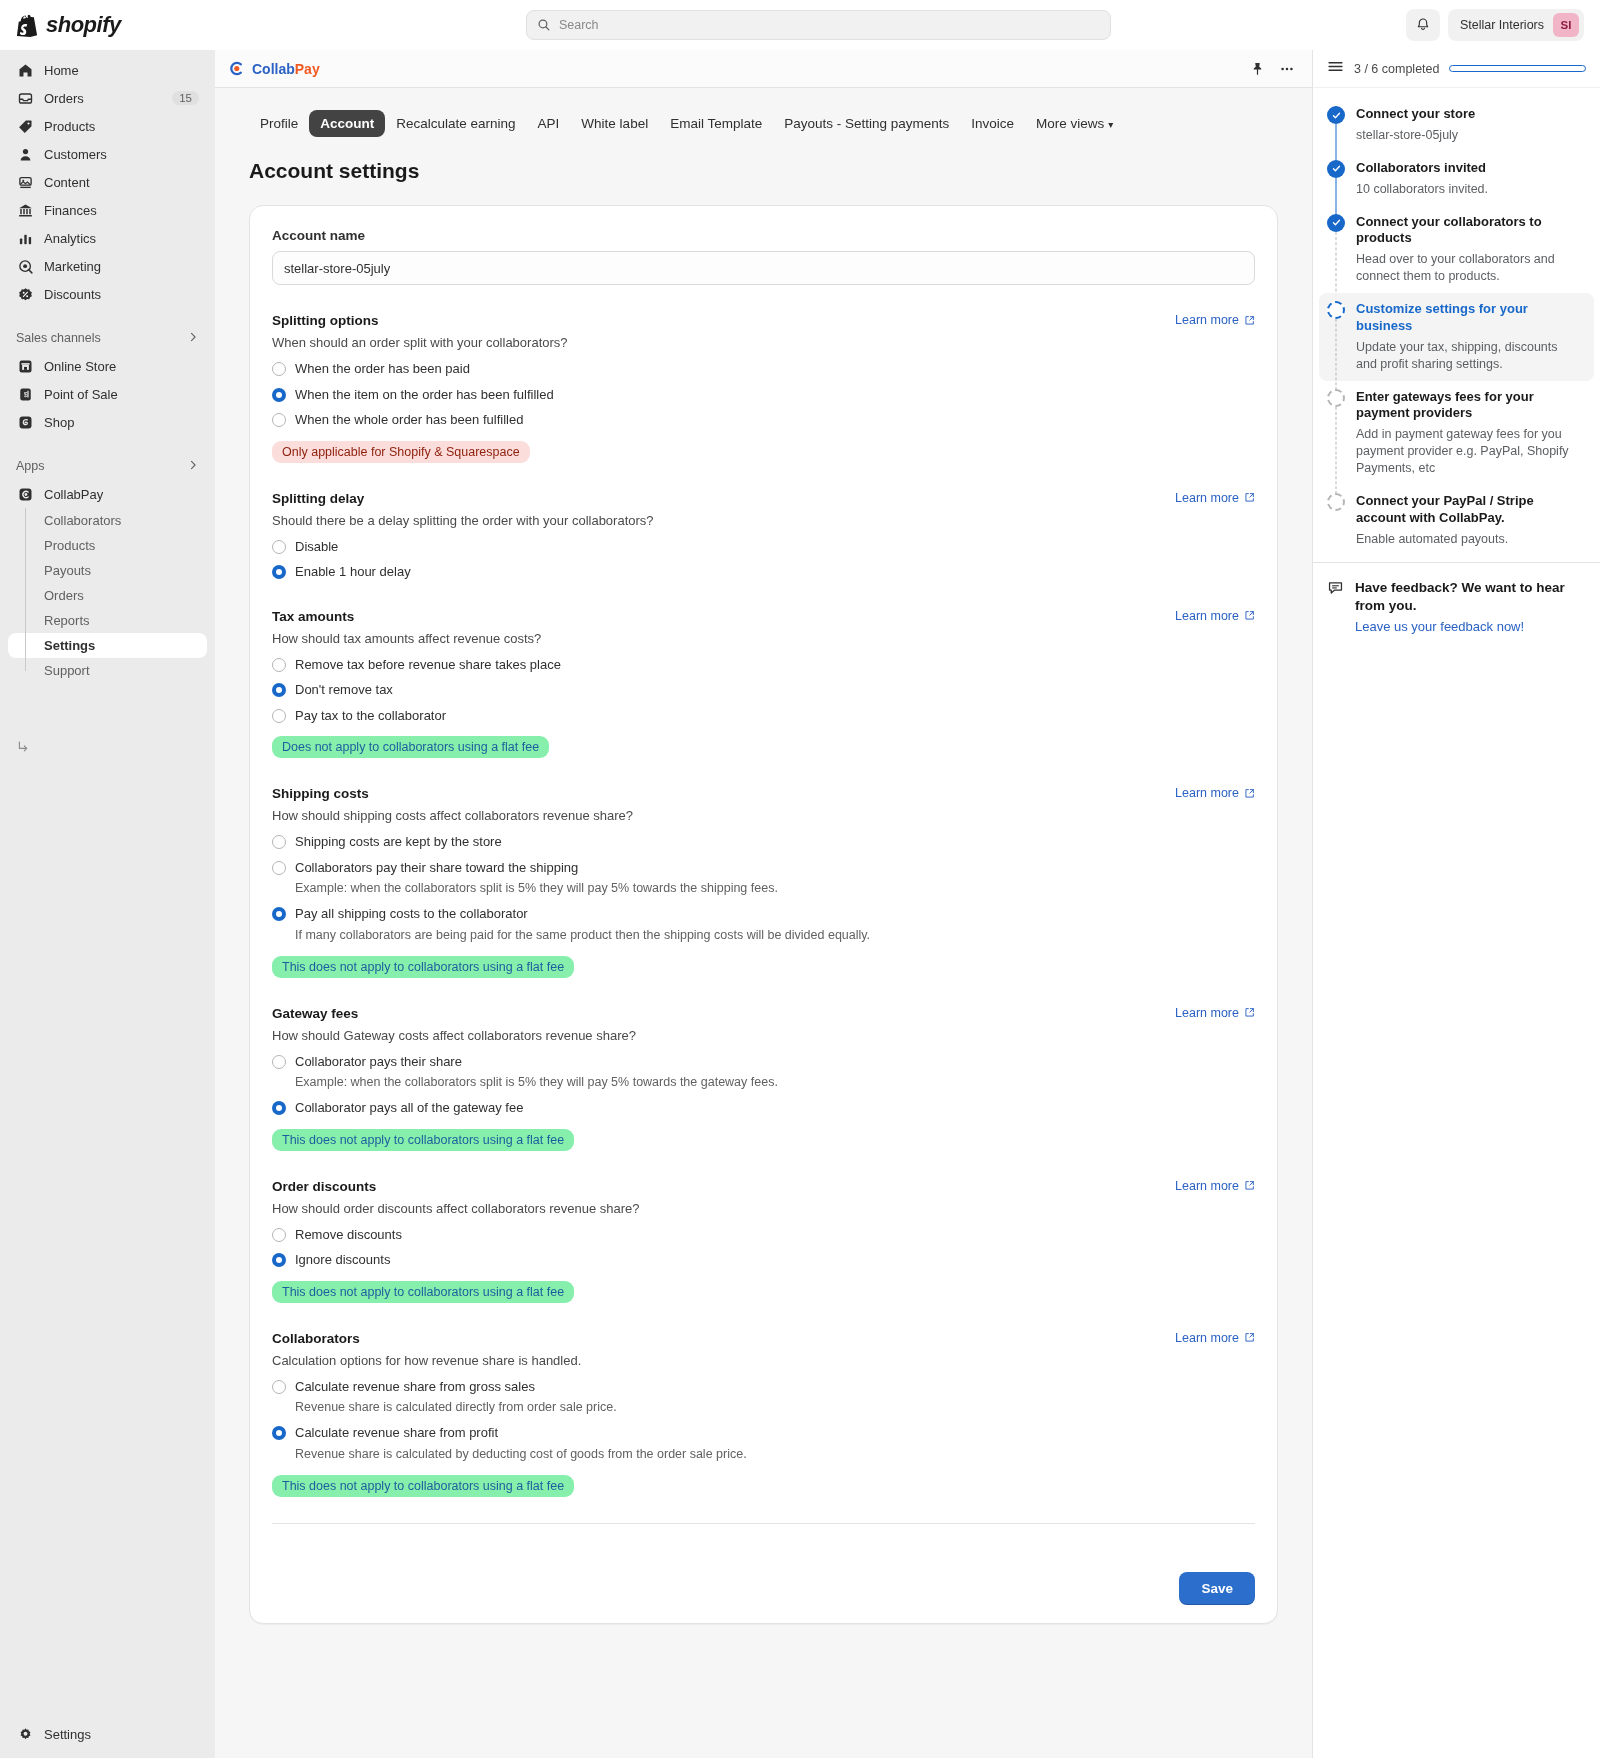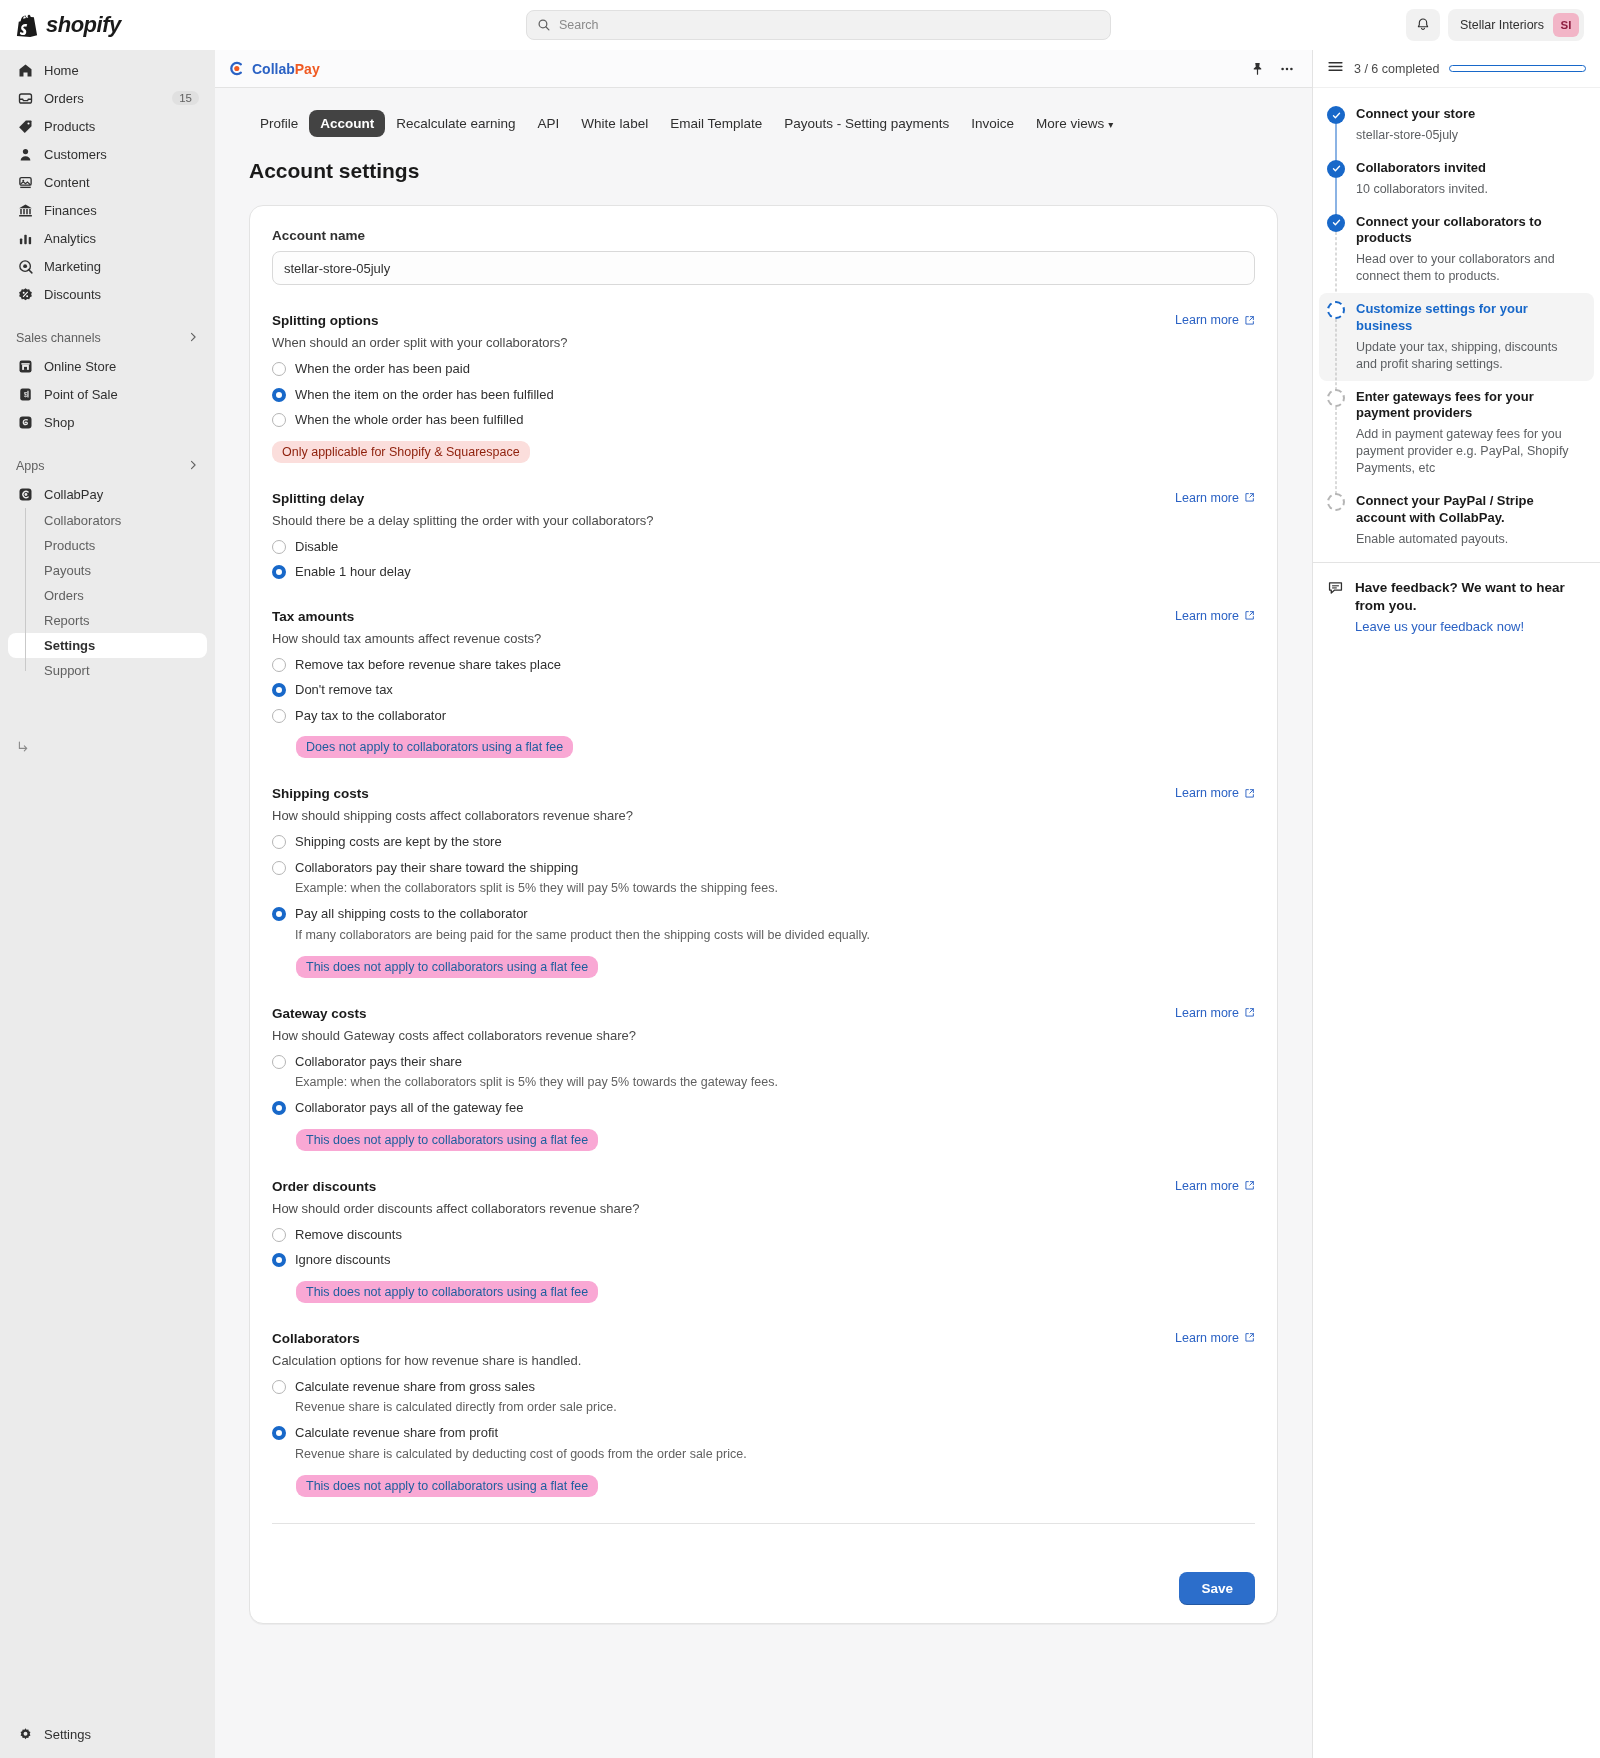--- a/index.html
+++ b/index.html
@@ -124,21 +124,21 @@
   }
   .radio.on { border: 4px solid #1868c9; background: #fff; }
   .opt-body { display: flex; flex-direction: column; }
   .opt-label { font-size: 13px; color: #303030; line-height: 1.35; }
   .opt-desc { font-size: 12.5px; color: #616161; margin-top: 4px; line-height: 1.35; }
   .pill {
     display: inline-block; border-radius: 9px; font-size: 12.5px;
     padding: 4px 10px; margin-top: 4px;
   }
   .pill.red { background: #fbdedc; color: #8e1f0b; }
-  .pill.blue { background: #f9a8d4; color: #1d5e9e; margin-left: 24px; }
+  .pill.blue { background: #86efac; color: #1d5e9e; }
 
   .card-footer {
     margin-top: 26px; border-top: 1px solid #e3e3e3; padding: 16px 0 18px 0;
     display: flex; justify-content: flex-end;
   }
   .save-btn {
     background: #2c6ecb; color: #fff; border: none; border-radius: 8px;
     font-size: 13.5px; font-weight: bold; padding: 9px 22px;
     font-family: "Liberation Sans", sans-serif;
     box-shadow: inset 0 -1px 0 rgba(0,0,0,0.2);
@@ -559,21 +559,21 @@
                   </div>
                   <div class="opt">
                     <span class="radio on"></span>
                     <div class="opt-body">
                       <span class="opt-label">Pay all shipping costs to the collaborator</span>
                       <span class="opt-desc">If many collaborators are being paid for the same product then the shipping costs will be divided equally.</span>
                     </div>
                   </div>
                 </div><div class="pill blue">This does not apply to collaborators using a flat fee</div></div>
               <div class="section"><div class="section-head">
-                  <div class="section-title">Gateway costs</div>
+                  <div class="section-title">Gateway fees</div>
                   <a class="learn-more">
                     <span>Learn more</span>
                     <svg width="11" height="11" viewBox="0 0 20 20">
                       <path d="M8 3H3.5v13.5H17V12" fill="none" stroke="#2b62c4" stroke-width="1.7" stroke-linecap="round"></path>
                       <path d="M11.5 3H17v5.5" fill="none" stroke="#2b62c4" stroke-width="1.7" stroke-linecap="round" stroke-linejoin="round"></path>
                       <line x1="17" y1="3" x2="10.5" y2="9.5" stroke="#2b62c4" stroke-width="1.7" stroke-linecap="round"></line>
                     </svg>
                   </a>
                 </div><div class="section-sub">How should Gateway costs affect collaborators revenue share?</div><div class="opts">
                   <div class="opt">

